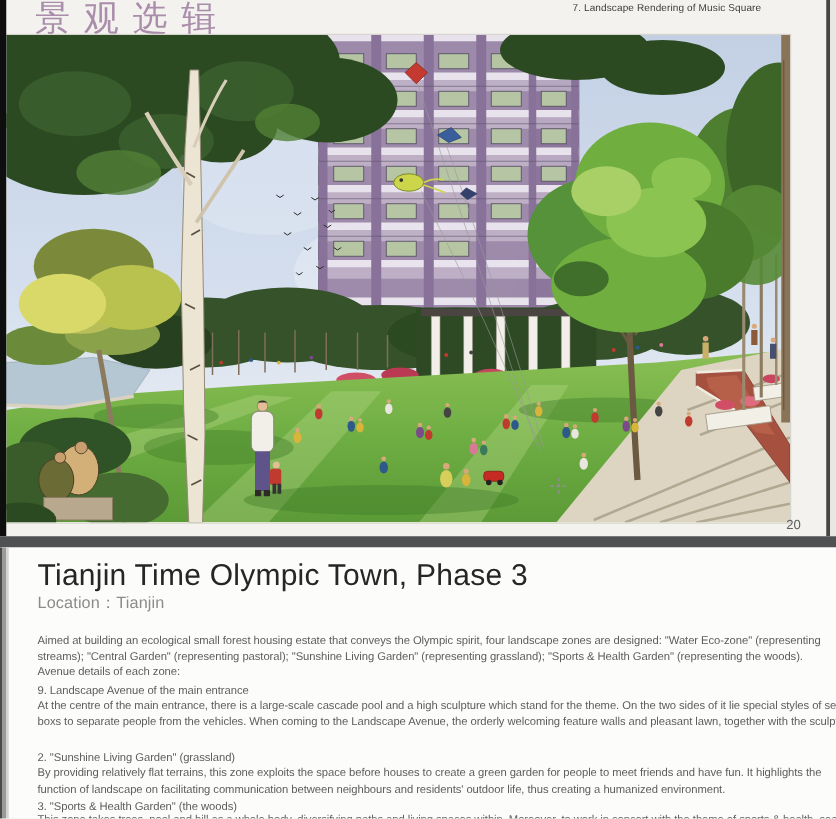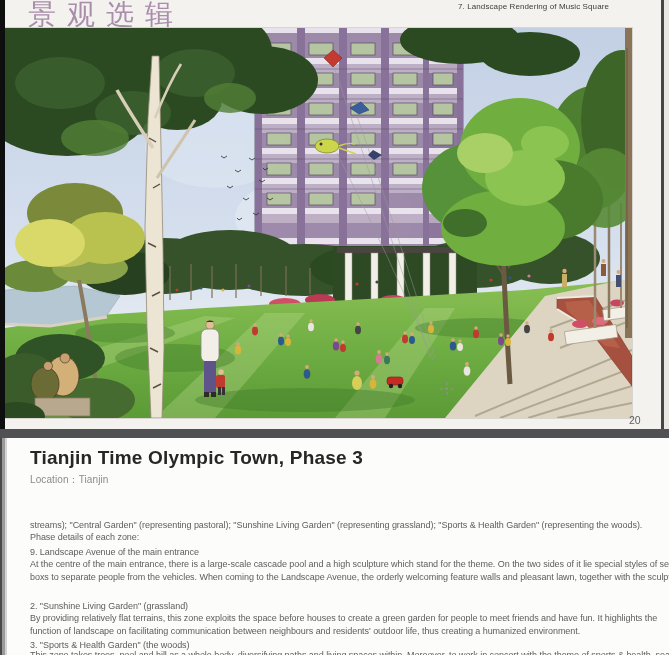--- a/index.html
+++ b/index.html
@@ -19,22 +19,22 @@
   .page-number { position:absolute; left:629px; top:414px; font-size:10.5px; color:#5f5f5f; }
   .scan-edge-left  { position:absolute; left:0; top:0; width:5px; height:429px; background:#0e0e0e; }
   .page-edge-right { position:absolute; left:661px; top:0; width:3px; height:429px; background:#454545; }
   .page-edge-outer { position:absolute; left:664px; top:0; width:5px; height:429px; background:#e9e7e4; }
   
   .divider-bar { position:absolute; left:0; top:429px; width:669px; height:9px; background:#4f5152; }
   
   .article-page { position:absolute; left:0; top:438px; width:669px; height:217px; background:#fcfcfb; }
   .article-edge-left { position:absolute; left:0; top:0; width:7px; height:217px;
     background:linear-gradient(90deg,#4a4a4a 0 2px,#9a9a9a 2px 5px,#d5d4d2 5px 7px); }
-  .article-title { position:absolute; left:30px; top:9px; font-size:19px; font-weight:700; color:#262626; letter-spacing:.2px; }
-  .meta-line { position:absolute; left:30px; font-size:10px; color:#8b8b8b; letter-spacing:.1px; white-space:nowrap; }
+  .article-title { position:absolute; left:30px; top:9px; font-size:24px; font-weight:400; color:#262626; letter-spacing:.2px; }
+  .meta-line { position:absolute; left:30px; font-size:13px; color:#8b8b8b; letter-spacing:.1px; white-space:nowrap; }
   .meta-location { top:35px; }
   .meta-company  { top:46px; }
   .body-line { position:absolute; left:30px; font-size:9px; color:#5d5d5d; letter-spacing:-.05px;
     white-space:nowrap; }
   
   .cursor { position:absolute; left:440px; top:382px; width:14px; height:14px; }
 </style>
 </head>
 <body>
 
@@ -450,22 +450,23 @@
     <div class="page-edge-outer"></div>
   </div>
 
   <div class="divider-bar"></div>
 
   <div class="article-page">
     <div class="article-edge-left"></div>
     <h1 class="article-title">Tianjin Time Olympic Town, Phase 3</h1>
     <div class="meta-line meta-location">Location：Tianjin</div>
 
+    <div class="body-line" style="top:69px">Aimed at building an ecological small forest housing estate that conveys the Olympic spirit, four landscape zones are designed: "Water Eco-zone" (representing</div>
     <div class="body-line" style="top:82px">streams); "Central Garden" (representing pastoral); "Sunshine Living Garden" (representing grassland); "Sports &amp; Health Garden" (representing the woods).</div>
-    <div class="body-line" style="top:94px">Phase details of each zone:</div>
+    <div class="body-line" style="top:94px">Avenue details of each zone:</div>
     <div class="body-line" style="top:109px">9. Landscape Avenue of the main entrance</div>
     <div class="body-line" style="top:121px">At the centre of the main entrance, there is a large-scale cascade pool and a high sculpture which stand for the theme. On the two sides of it lie special styles of sentry</div>
     <div class="body-line" style="top:134px">boxs to separate people from the vehicles. When coming to the Landscape Avenue, the orderly welcoming feature walls and pleasant lawn, together with the sculpture</div>
     <div class="body-line" style="top:163px">2. "Sunshine Living Garden" (grassland)</div>
     <div class="body-line" style="top:175px">By providing relatively flat terrains, this zone exploits the space before houses to create a green garden for people to meet friends and have fun. It highlights the</div>
     <div class="body-line" style="top:188px">function of landscape on facilitating communication between neighbours and residents' outdoor life, thus creating a humanized environment.</div>
     <div class="body-line" style="top:202px">3. "Sports &amp; Health Garden" (the woods)</div>
     <div class="body-line" style="top:212px">This zone takes trees, pool and hill as a whole body, diversifying paths and living spaces within. Moreover, to work in concert with the theme of sports &amp; health, seasons</div>
   </div>
 

